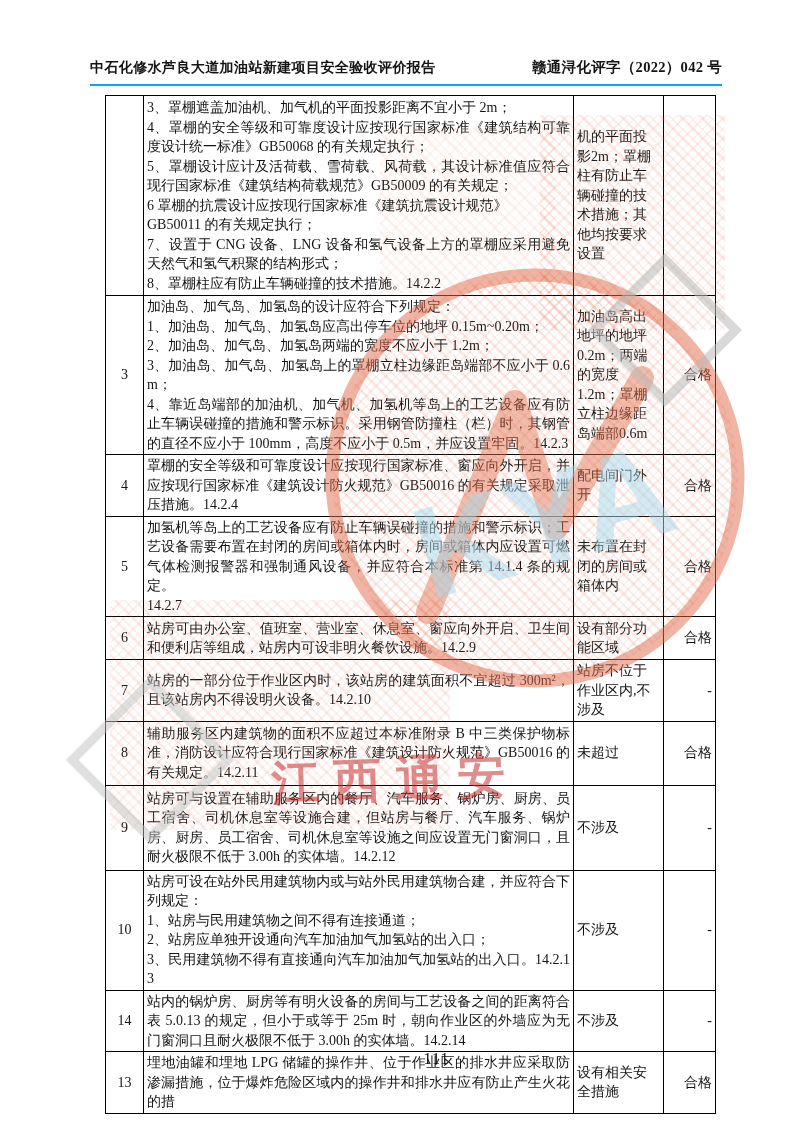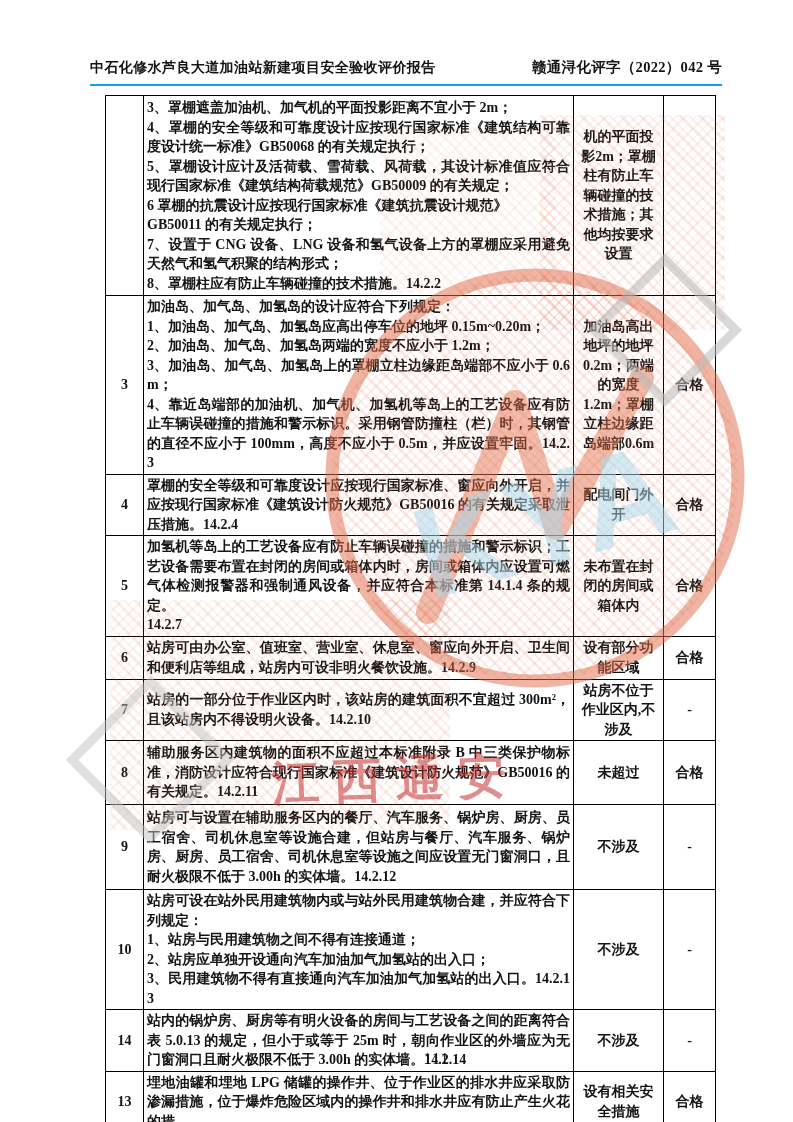--- a/index.html
+++ b/index.html
@@ -16,26 +16,26 @@
   }
   .hdr-title{font-size:14px;font-weight:600;letter-spacing:.4px;}
   .hdr-doc{font-size:14.5px;font-weight:bold;letter-spacing:.3px;}
   
   table.check{
     position:absolute;left:105px;top:95px;width:610px;z-index:1;
     border-collapse:collapse;table-layout:fixed;
   }
   table.check td{
     border:1px solid #000;font-size:14px;line-height:19.5px;
-    padding:1px 3px;vertical-align:middle;font-weight:bold;
+    padding:1px 3px;vertical-align:middle;
   }
   td.num{text-align:center;}
   td.content{text-align:justify;word-break:break-all;white-space:pre-wrap;}
-  td.note{text-align:center;white-space:pre-wrap;}
-  td.result{text-align:center;}
+  td.note{text-align:left;white-space:pre-wrap;}
+  td.result{text-align:right;}
   td.vtop{vertical-align:top;padding-top:4px;}
   
   .footer{
     position:absolute;left:0;top:1050px;width:100%;text-align:center;
     font-size:16px;letter-spacing:1px;padding-left:40px;
   }
   
   .wm{position:absolute;inset:0;z-index:3;pointer-events:none;}
 </style>
 </head>

